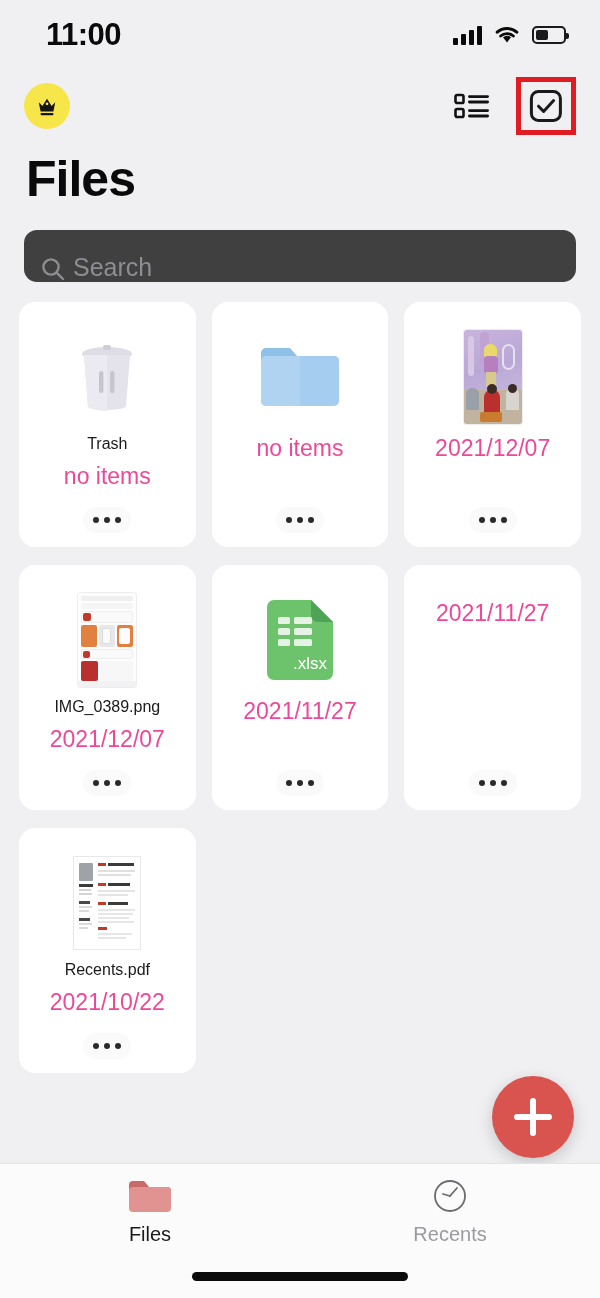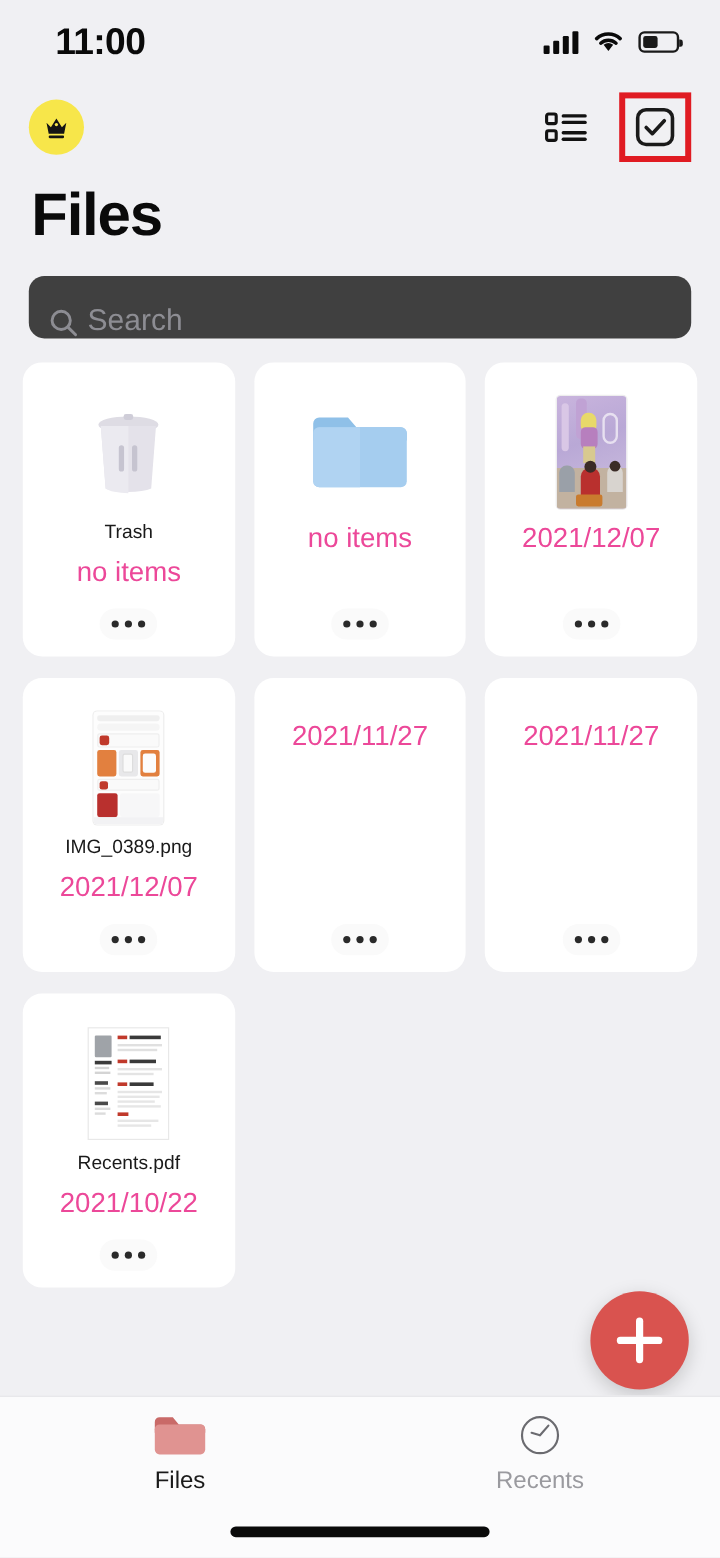--- a/index.html
+++ b/index.html
@@ -394,20 +394,33 @@
       <div class="card-name">IMG_0389.png</div>
       <div class="card-sub">2021/12/07</div>
       <div class="card-more">
           <i></i>
           <i></i>
           <i></i>
         </div>
     </div>
 
     <div class="card">
+      <div class="card-thumb">
+        <svg width="74" height="86" viewBox="0 0 74 86">
+          <path d="M4 10 A7 7 0 0 1 11 3 L48 3 L70 25 L70 76 A7 7 0 0 1 63 83 L11 83 A7 7 0 0 1 4 76 Z" fill="#6cc36c"></path>
+          <path d="M48 3 L70 25 L55 25 A7 7 0 0 1 48 18 Z" fill="#4ea356"></path>
+          <rect x="15" y="20" width="12" height="7" rx="1.6" fill="#e4f3e4"></rect>
+          <rect x="31" y="20" width="18" height="7" rx="1.6" fill="#e4f3e4"></rect>
+          <rect x="15" y="31" width="12" height="7" rx="1.6" fill="#e4f3e4"></rect>
+          <rect x="31" y="31" width="18" height="7" rx="1.6" fill="#e4f3e4"></rect>
+          <rect x="15" y="42" width="12" height="7" rx="1.6" fill="#e4f3e4"></rect>
+          <rect x="31" y="42" width="18" height="7" rx="1.6" fill="#e4f3e4"></rect>
+          <text x="64" y="72" text-anchor="end" fill="#ffffff" font-family="Liberation Sans, sans-serif" font-size="17">.xlsx</text>
+        </svg>
+      </div>
       <div class="card-sub">2021/11/27</div>
       <div class="card-more">
           <i></i>
           <i></i>
           <i></i>
         </div>
     </div>
 
     <div class="card">
       <div class="card-sub">2021/11/27</div>

